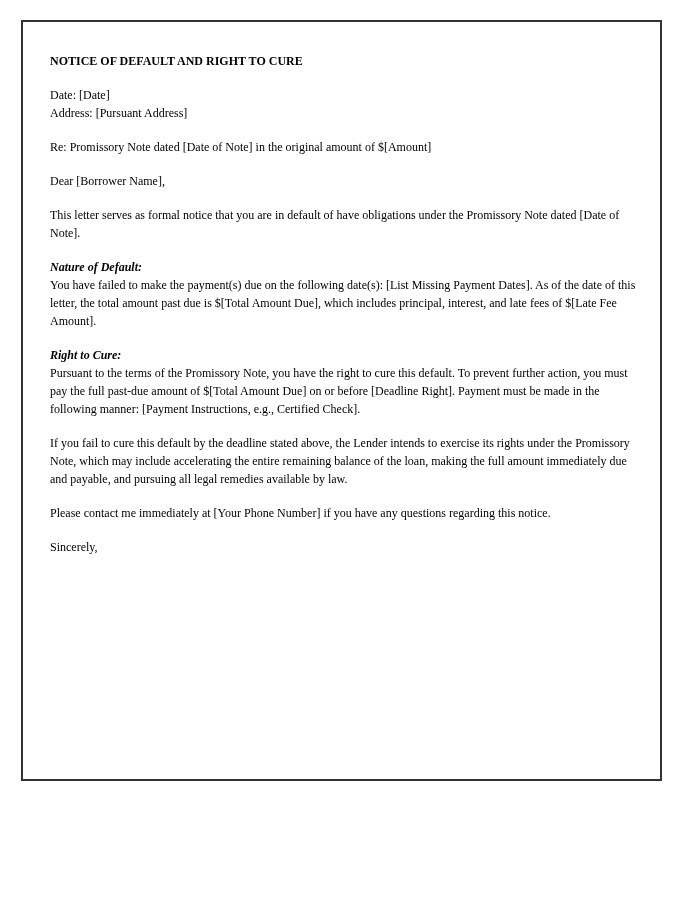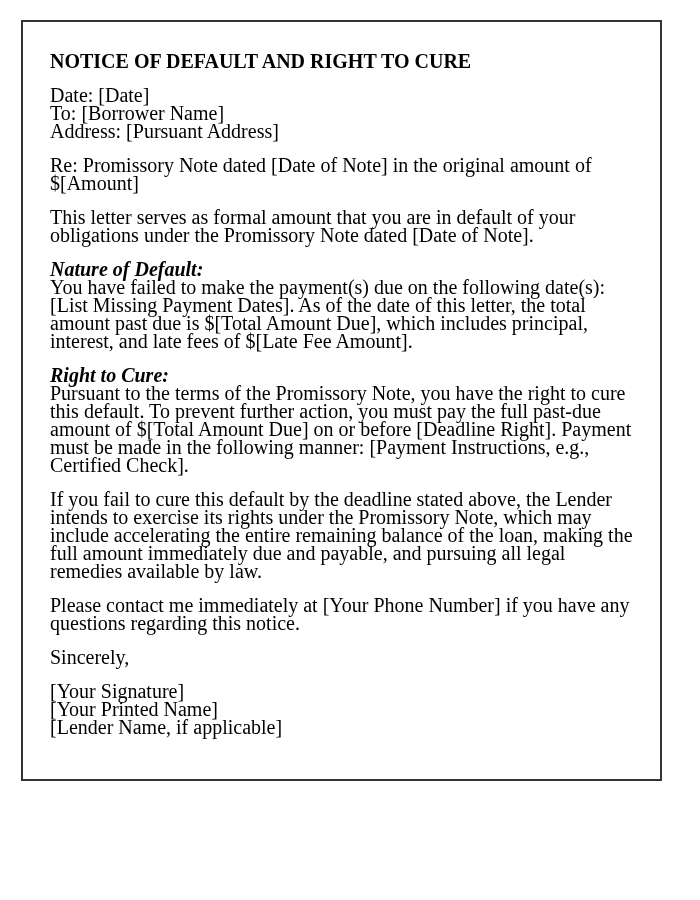--- a/index.html
+++ b/index.html
@@ -21,21 +21,21 @@
     width: 641px;
     height: 761px;
     box-sizing: border-box;
     border: 2px solid #333333;
     padding: 30px 22px 0 27px;
     background: #ffffff;
     overflow: hidden;
   }
   .letter-frame p {
     margin: 0 0 16px 0;
-    font-size: 20px;
+    font-size: 12px;
     line-height: 18px;
   }
   .title {
     font-weight: bold;
   }
   .line {
     display: block;
   }
   strong.line {
     font-weight: bold;
@@ -44,46 +44,41 @@
 </style>
 </head>
 <body>
 
 <div class="letter-frame">
 
   <p class="title">NOTICE OF DEFAULT AND RIGHT TO CURE</p>
 
   <p>
     <span class="line">Date: [Date]</span>
-    <span class="line">To: [Borrower Name]</span>
     <span class="line">Address: [Pursuant Address]</span>
   </p>
 
   <p>Re: Promissory Note dated [Date of Note] in the original amount of $[Amount]</p>
 
+  <p>Dear [Borrower Name],</p>
 
-  <p>This letter serves as formal amount that you are in default of your obligations under the Promissory Note dated [Date of Note].</p>
+  <p>This letter serves as formal notice that you are in default of have obligations under the Promissory Note dated [Date of Note].</p>
 
   <p>
     <strong class="line">Nature of Default:</strong>
     <span>You have failed to make the payment(s) due on the following date(s): [List Missing Payment Dates]. As of the date of this letter, the total amount past due is $[Total Amount Due], which includes principal, interest, and late fees of $[Late Fee Amount].</span>
   </p>
 
   <p>
     <strong class="line">Right to Cure:</strong>
     <span>Pursuant to the terms of the Promissory Note, you have the right to cure this default. To prevent further action, you must pay the full past-due amount of $[Total Amount Due] on or before [Deadline Right]. Payment must be made in the following manner: [Payment Instructions, e.g., Certified Check].</span>
   </p>
 
   <p>
     <span>If you fail to cure this default by the deadline stated above, the Lender intends to exercise its rights under the Promissory Note, which may include accelerating the entire remaining balance of the loan, making the full amount immediately due and payable, and pursuing all legal remedies available by law.</span>
   </p>
 
   <p>Please contact me immediately at [Your Phone Number] if you have any questions regarding this notice.</p>
 
   <p>Sincerely,</p>
 
-  <p>
-    <span class="line">[Your Signature]</span>
-    <span class="line">[Your Printed Name]</span>
-    <span class="line">[Lender Name, if applicable]</span>
-  </p>
 
 </div>
 
 </body></html>

